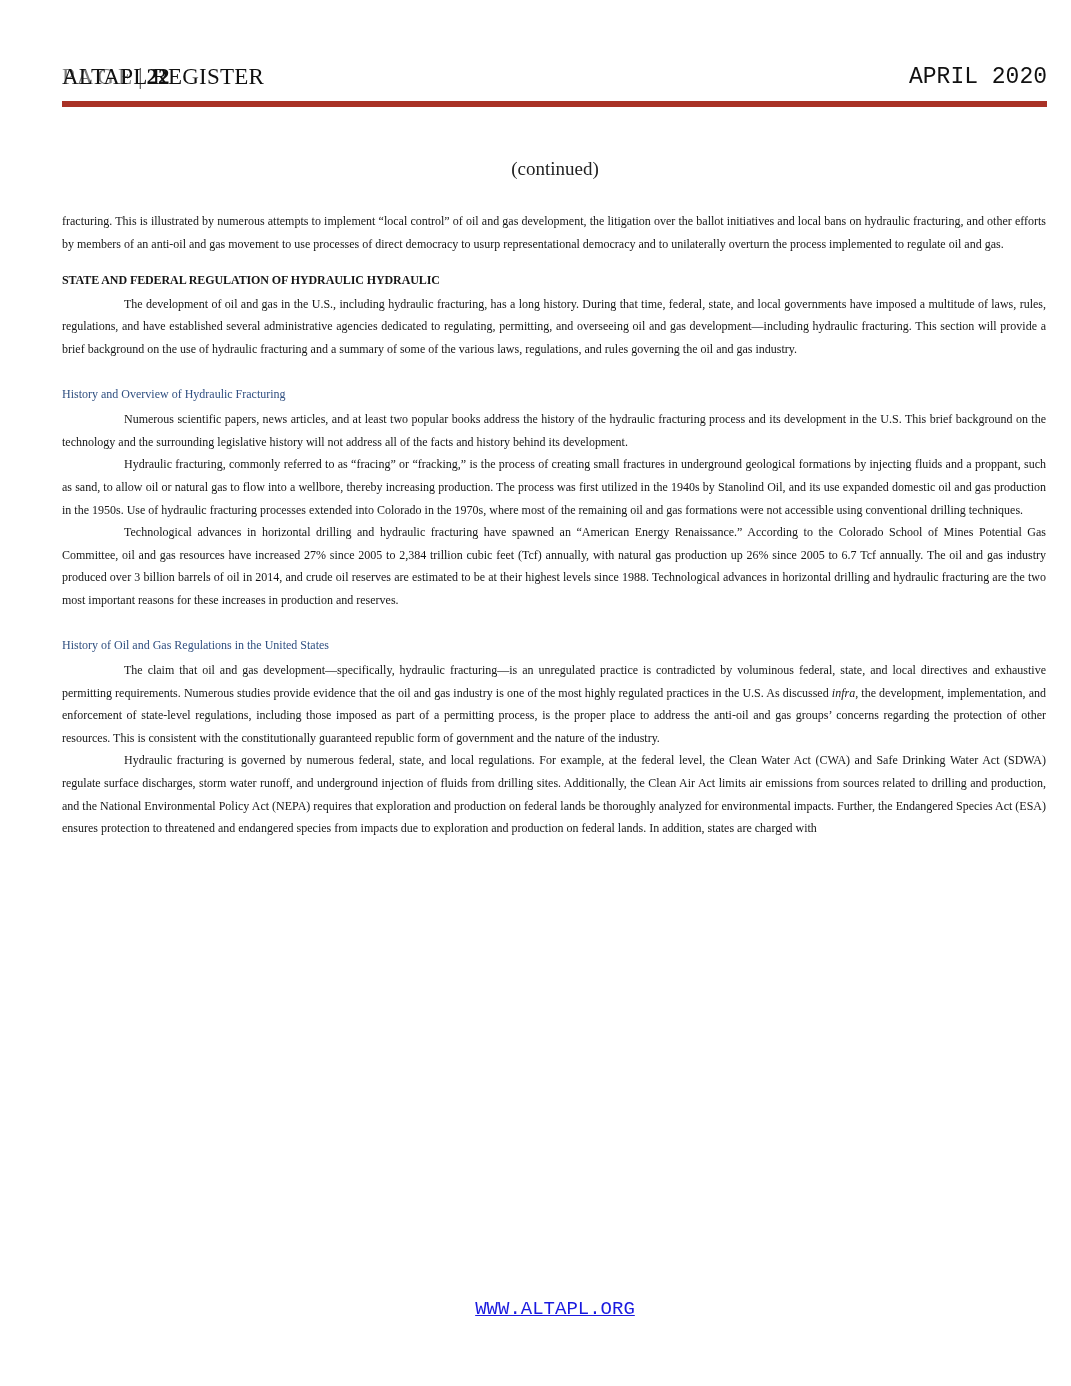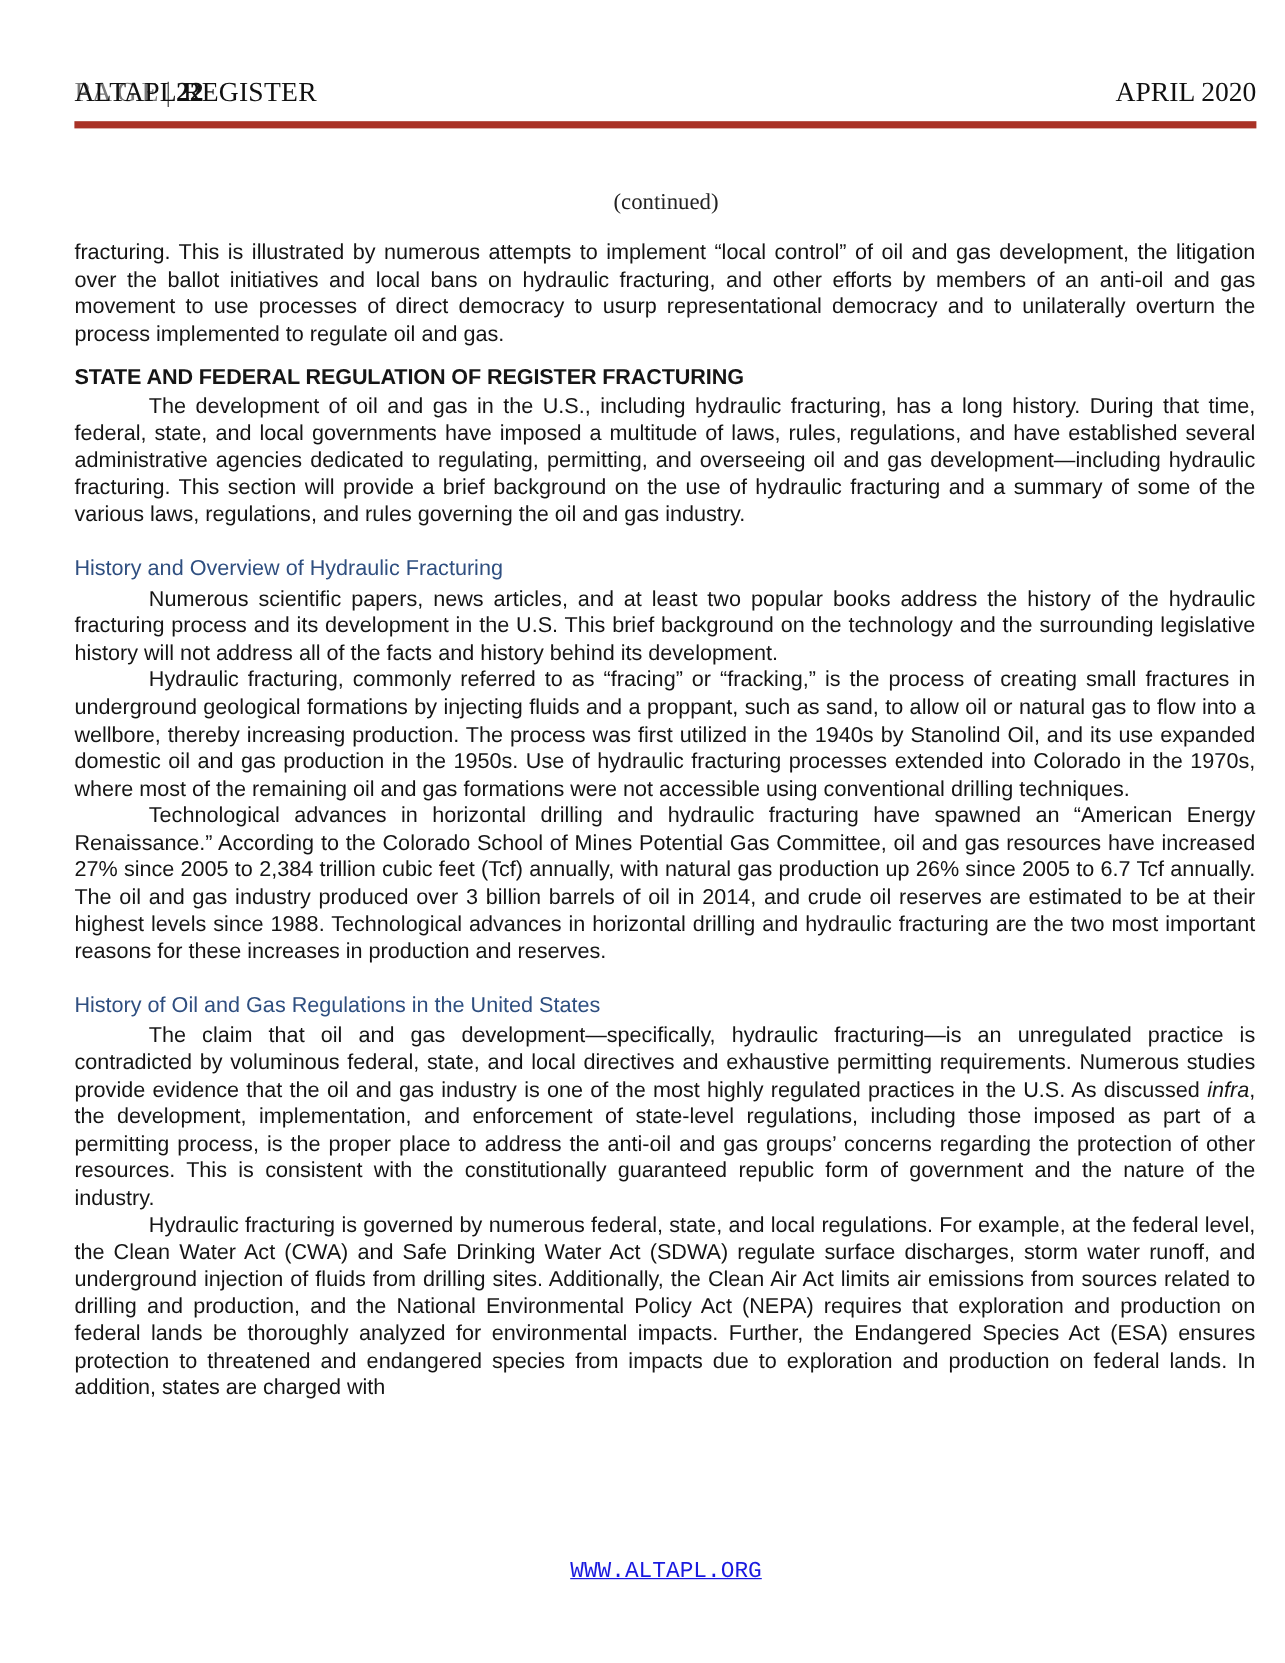--- a/index.html
+++ b/index.html
@@ -5,32 +5,32 @@
   html, body { margin: 0; padding: 0; background: #ffffff; }
   body { width: 1071px; height: 1386px; position: relative; overflow: hidden; }
   .page { position: absolute; left: 0; top: 0; width: 1071px; height: 1386px; padding-left: 39px; }
 
   .header { position: absolute; left: 62px; right: 63px; top: 64px; height: 30px;
     font-family: "Liberation Serif", "DejaVu Serif", serif; font-size: 23px; color: #111; }
   .header .left { position: absolute; left: 0; top: 0; letter-spacing: 4px; color: #7a7a7a; }
   .header .left .sep { letter-spacing: 0; color: #555; margin-left: 2px; }
   .header .left .num { letter-spacing: 0; color: #111; font-weight: bold; margin-left: 4px; }
   .header .center { position: absolute; left: 0; right: 0; top: 0; letter-spacing: 0.2px; }
-  .header .right { position: absolute; right: 0; top: 0; }
+  .header .right { position: absolute; right: 0; top: 0; font-family: Liberation Mono, monospace; }
 
   .rule { position: absolute; left: 62px; right: 63px; top: 101px; height: 6px; background: #a93226; }
 
   .title { position: absolute; left: 40px; right: 40px; top: 116px; text-align: center;
     font-family: "Liberation Serif", "DejaVu Serif", serif; font-weight: bold; font-size: 31px; color: #111;
     letter-spacing: -0.2px; }
   .subtitle { position: absolute; left: 0; right: 0; top: 158px; text-align: center;
     font-family: "Liberation Serif", "DejaVu Serif", serif; font-size: 19px; color: #222; }
 
-  .body { position: absolute; left: 62px; right: 64px; top: 199px;
-    font-family: Liberation Sans, sans-serif; font-size: 18px; line-height: 22.6px;
+  .body { position: absolute; left: 62px; right: 64px; top: 210px;
+    font-family: Liberation Serif, serif; font-size: 12px; line-height: 22.6px;
     color: #151515; }
   .body p { margin: 0; text-align: justify; }
   .body p.indent { text-indent: 62px; }
   .body p.gap { margin-top: 0; }
   .body .section-heading { font-weight: bold; margin-top: 14px; margin-bottom: 1px; letter-spacing: -0.1px; }
   .body .subheading { color: #2f4f80; margin-top: 22px; margin-bottom: 3px; }
   .body em { font-style: italic; }
 
   .footer { position: absolute; left: 0; right: 0; top: 1298px; text-align: center;
     font-family: Liberation Mono, monospace; font-size: 19px; }
@@ -49,21 +49,21 @@
     <div class="right">APRIL 2020</div>
   </div>
 
   <div class="rule"></div>
 
   <div class="subtitle">(continued)</div>
 
   <div class="body">
     <p>fracturing. This is illustrated by numerous attempts to implement “local control” of oil and gas development, the litigation over the ballot initiatives and local bans on hydraulic fracturing, and other efforts by members of an anti-oil and gas movement to use processes of direct democracy to usurp representational democracy and to unilaterally overturn the process implemented to regulate oil and gas.</p>
 
-    <div class="section-heading">STATE AND FEDERAL REGULATION OF REGISTER FRACTURING</div>
+    <div class="section-heading">STATE AND FEDERAL REGULATION OF HYDRAULIC HYDRAULIC</div>
     <p class="indent">The development of oil and gas in the U.S., including hydraulic fracturing, has a long history. During that time, federal, state, and local governments have imposed a multitude of laws, rules, regulations, and have established several administrative agencies dedicated to regulating, permitting, and overseeing oil and gas development—including hydraulic fracturing. This section will provide a brief background on the use of hydraulic fracturing and a summary of some of the various laws, regulations, and rules governing the oil and gas industry.</p>
 
     <div class="subheading">History and Overview of Hydraulic Fracturing</div>
     <p class="indent">Numerous scientific papers, news articles, and at least two popular books address the history of the hydraulic fracturing process and its development in the U.S.  This brief background on the technology and the surrounding legislative history will not address all of the facts and history behind its development.</p>
     <p class="indent gap">Hydraulic fracturing, commonly referred to as “fracing” or “fracking,” is the process of creating small fractures in underground geological formations by injecting fluids and a proppant, such as sand, to allow oil or natural gas to flow into a wellbore, thereby increasing production. The process was first utilized in the 1940s by Stanolind Oil, and its use expanded domestic oil and gas production in the 1950s.  Use of hydraulic fracturing processes extended into Colorado in the 1970s, where most of the remaining oil and gas formations were not accessible using conventional drilling techniques.</p>
     <p class="indent gap">Technological advances in horizontal drilling and hydraulic fracturing have spawned an “American Energy Renaissance.”  According to the Colorado School of Mines Potential Gas Committee, oil and gas resources have increased 27% since 2005 to 2,384 trillion cubic feet (Tcf) annually, with natural gas production up 26% since 2005 to 6.7 Tcf annually.  The oil and gas industry produced over 3 billion barrels of oil in 2014, and crude oil reserves are estimated to be at their highest levels since 1988.  Technological advances in horizontal drilling and hydraulic fracturing are the two most important reasons for these increases in production and reserves.</p>
 
     <div class="subheading">History of Oil and Gas Regulations in the United States</div>
     <p class="indent"><span>The claim that oil and gas development—specifically, hydraulic fracturing—is an unregulated practice is contradicted by voluminous federal, state, and local directives and exhaustive permitting requirements. Numerous studies provide evidence that the oil and gas industry is one of the most highly regulated practices in the U.S.  As discussed </span><em>infra</em><span>, the development, implementation, and enforcement of state-level regulations, including those imposed as part of a permitting process, is the proper place to address the anti-oil and gas groups’ concerns regarding the protection of other resources. This is consistent with the constitutionally guaranteed republic form of government and the nature of the industry.</span></p>
     <p class="indent gap">Hydraulic fracturing is governed by numerous federal, state, and local regulations. For example, at the federal level, the Clean Water Act (CWA) and Safe Drinking Water Act (SDWA) regulate surface discharges, storm water runoff, and underground injection of fluids from drilling sites.  Additionally, the Clean Air Act limits air emissions from sources related to drilling and production, and the National Environmental Policy Act (NEPA) requires that exploration and production on federal lands be thoroughly analyzed for environmental impacts. Further, the Endangered Species Act (ESA) ensures protection to threatened and endangered species from impacts due to exploration and production on federal lands.  In addition, states are charged with</p>

